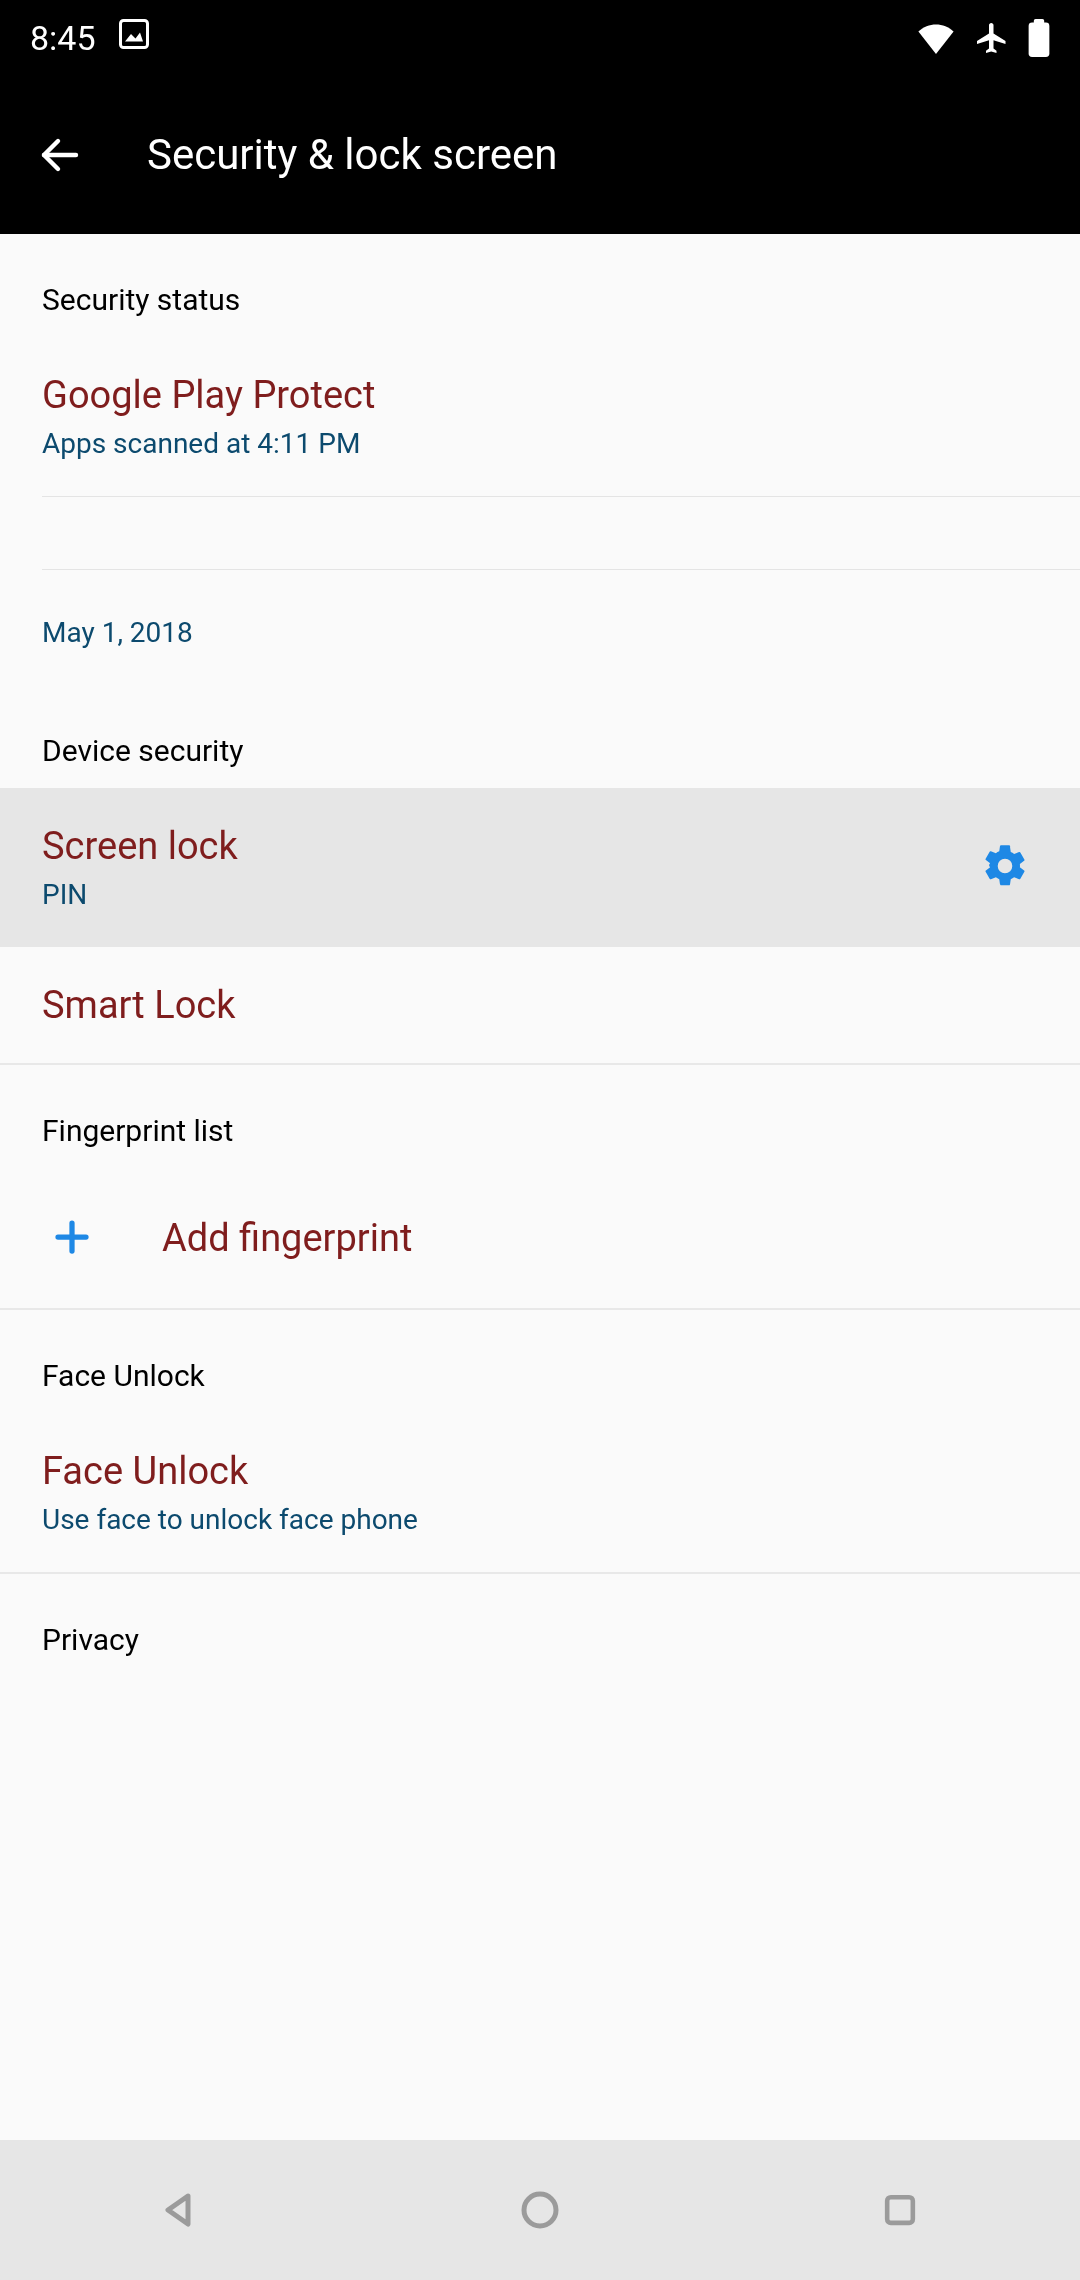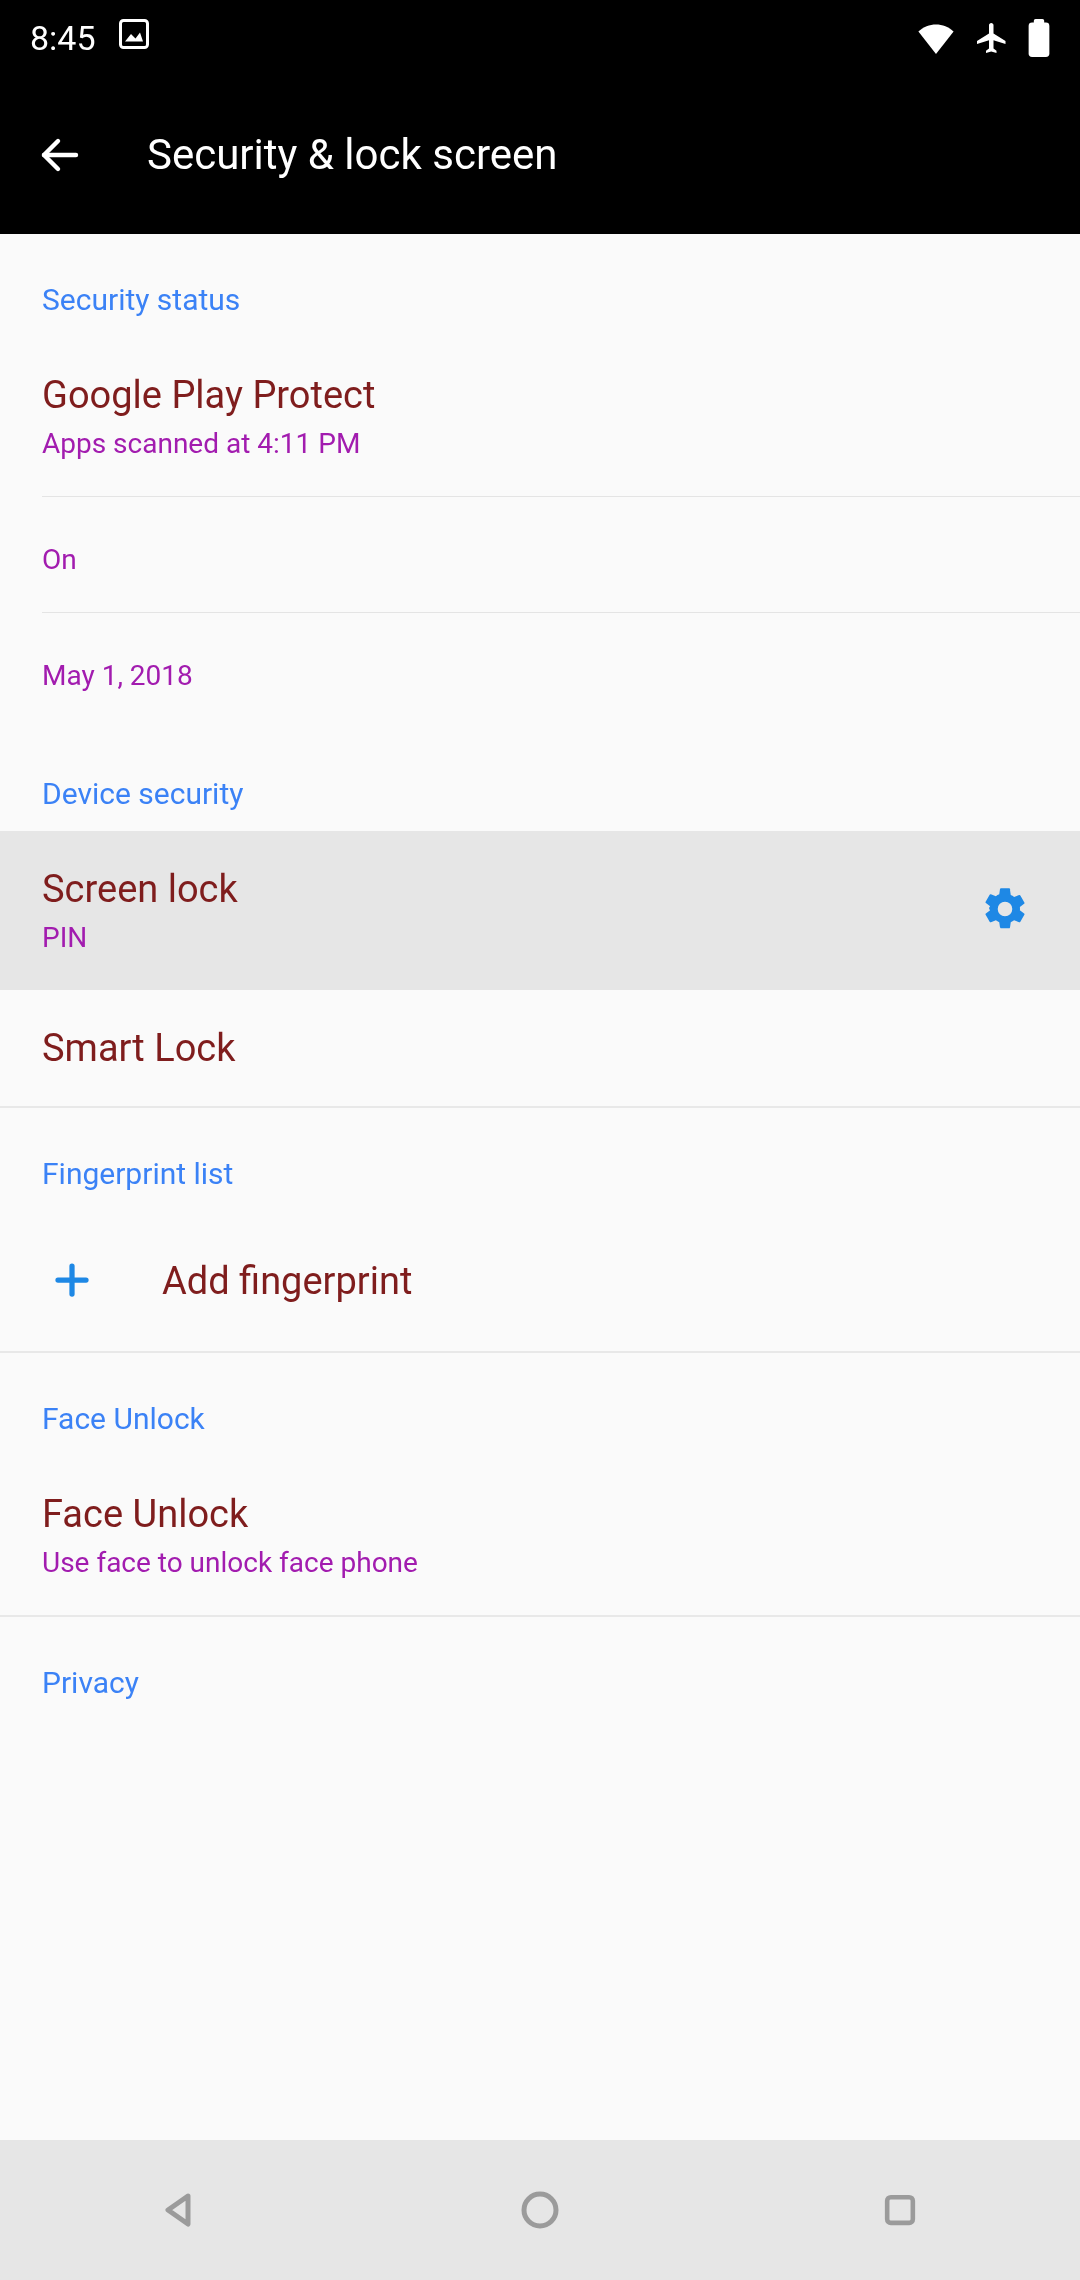--- a/index.html
+++ b/index.html
@@ -28,30 +28,30 @@
     display: flex;
     align-items: center;
     padding: 0 30px;
   }
   .back-btn { width: 60px; height: 60px; display: flex; align-items: center; justify-content: center; }
   .app-title { font-size: 42px; margin-left: 57px; font-weight: 400; }
 
   
   .content { flex: 1; background: #fafafa; overflow: hidden; }
   .section-header {
-    color: #3b82f6;
+    color: #000000;
     font-size: 30px;
     padding: 48px 42px 20px 42px;
   }
   .item {
     padding: 36px 42px;
     position: relative;
   }
   .item-title { font-size: 38px; color: #7f1d1d; }
-  .item-sub { font-size: 28px; color: #a21caf; margin-top: 10px; }
+  .item-sub { font-size: 28px; color: #0c4a6e; margin-top: 10px; }
   .divider { height: 1px; background: #e4e4e4; margin-left: 42px; }
   .full-divider { height: 2px; background: #e8e8e8; }
 
   .item.selected { background: #e6e6e6; }
   .gear-wrap { position: absolute; right: 50px; top: 50%; transform: translateY(-50%); }
 
   .item.with-leading { display: flex; align-items: flex-start; gap: 60px; padding: 48px 42px; }
   .leading-icon { width: 60px; display: flex; justify-content: center; }
 
   
@@ -111,21 +111,20 @@
 
   <div class="section-header">Security status</div>
 
   <div class="item">
     <div class="item-title">Google Play Protect</div>
     <div class="item-sub">Apps scanned at 4:11 PM</div>
   </div>
   <div class="divider"></div>
 
   <div class="item">
-    <div class="item-sub">On</div>
   </div>
   <div class="divider"></div>
 
   <div class="item">
     <div class="item-sub">May 1, 2018</div>
   </div>
 
   <div class="section-header">Device security</div>
 
   <div class="item selected">

